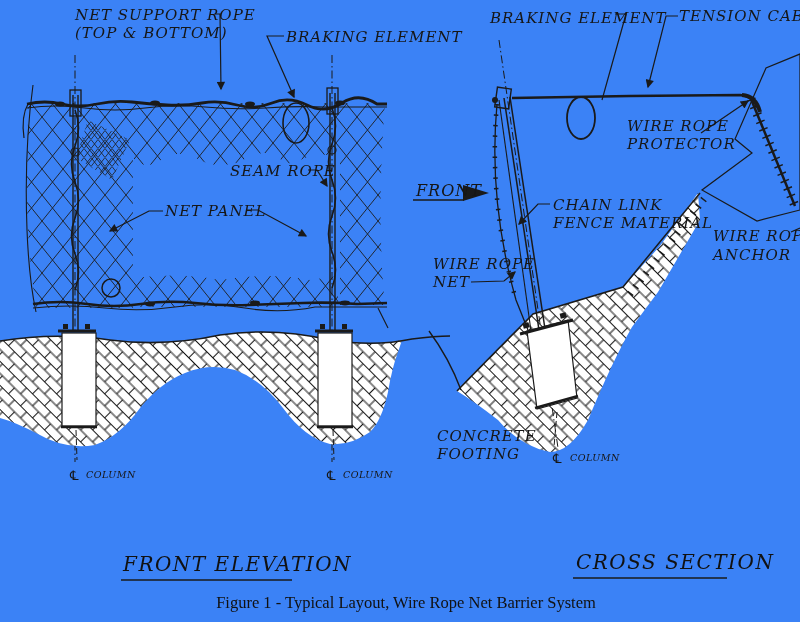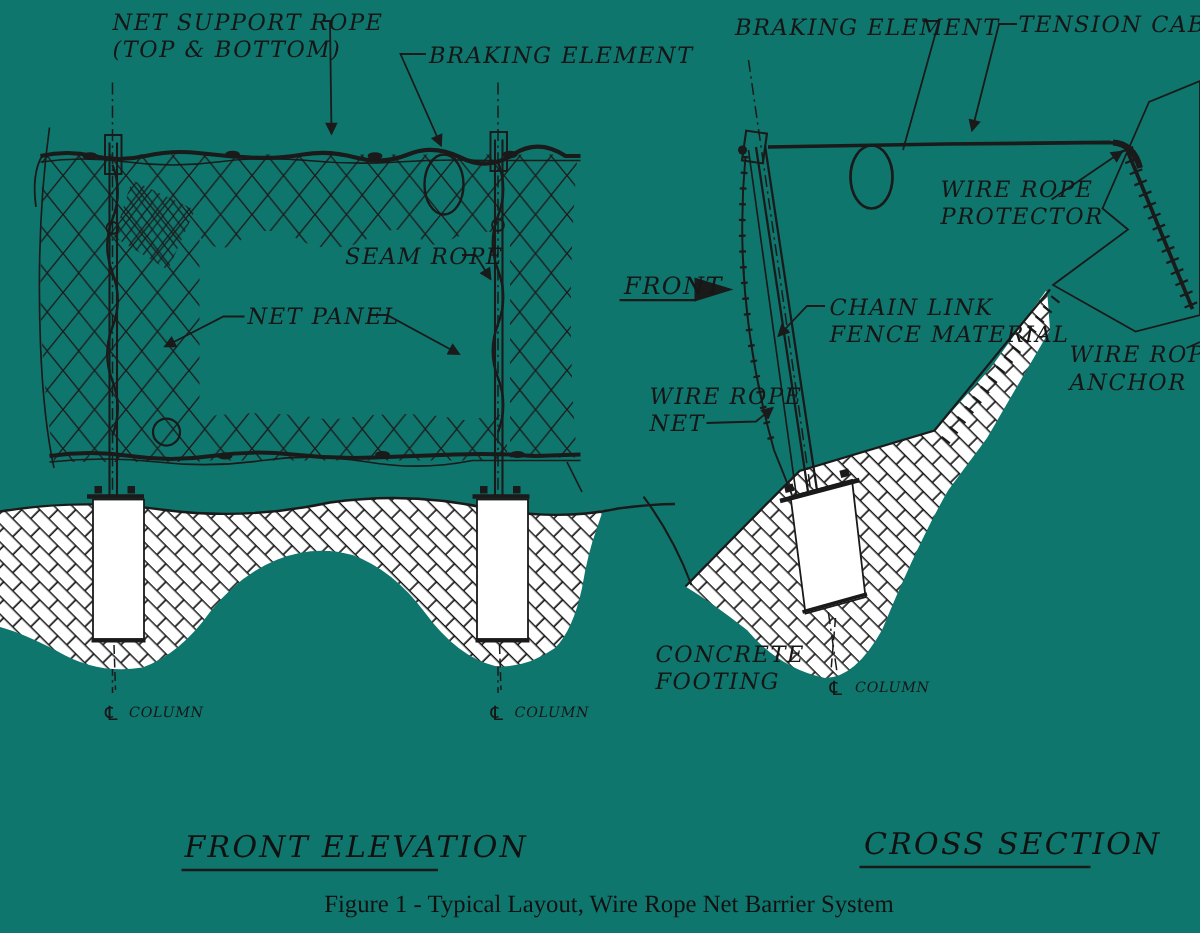--- a/index.html
+++ b/index.html
@@ -1,16 +1,16 @@
 <!DOCTYPE html>
 <html><head>
 <meta charset="utf-8">
 <style>
   html,body{margin:0;padding:0;background:#ffffff;}
-  .page{position:relative;width:800px;height:622px;background:#0f766e;overflow:hidden;text-align:center;}
+  .page{position:relative;width:800px;height:622px;background:#3b82f6;overflow:hidden;text-align:center;}
   svg{display:block;}
   .lbl{font-family:"DejaVu Serif",serif;font-style:italic;font-size:15px;letter-spacing:1px;fill:#161616;}
   .lbl-sm{font-family:"DejaVu Serif",serif;font-style:italic;font-size:9.5px;letter-spacing:.5px;fill:#161616;}
   .cl-sym{font-family:"DejaVu Sans",sans-serif;font-size:13px;fill:#161616;}
   .vtitle{font-family:"DejaVu Serif",serif;font-style:italic;font-size:20px;letter-spacing:1.5px;fill:#111;}
   .caption{font-family:"Liberation Serif",serif;font-size:16.5px;fill:#111;}
   .ink{stroke:#1a1a1a;fill:none;}
   .leader{stroke:#1a1a1a;stroke-width:1.2;fill:none;}
 </style>
 </head>

